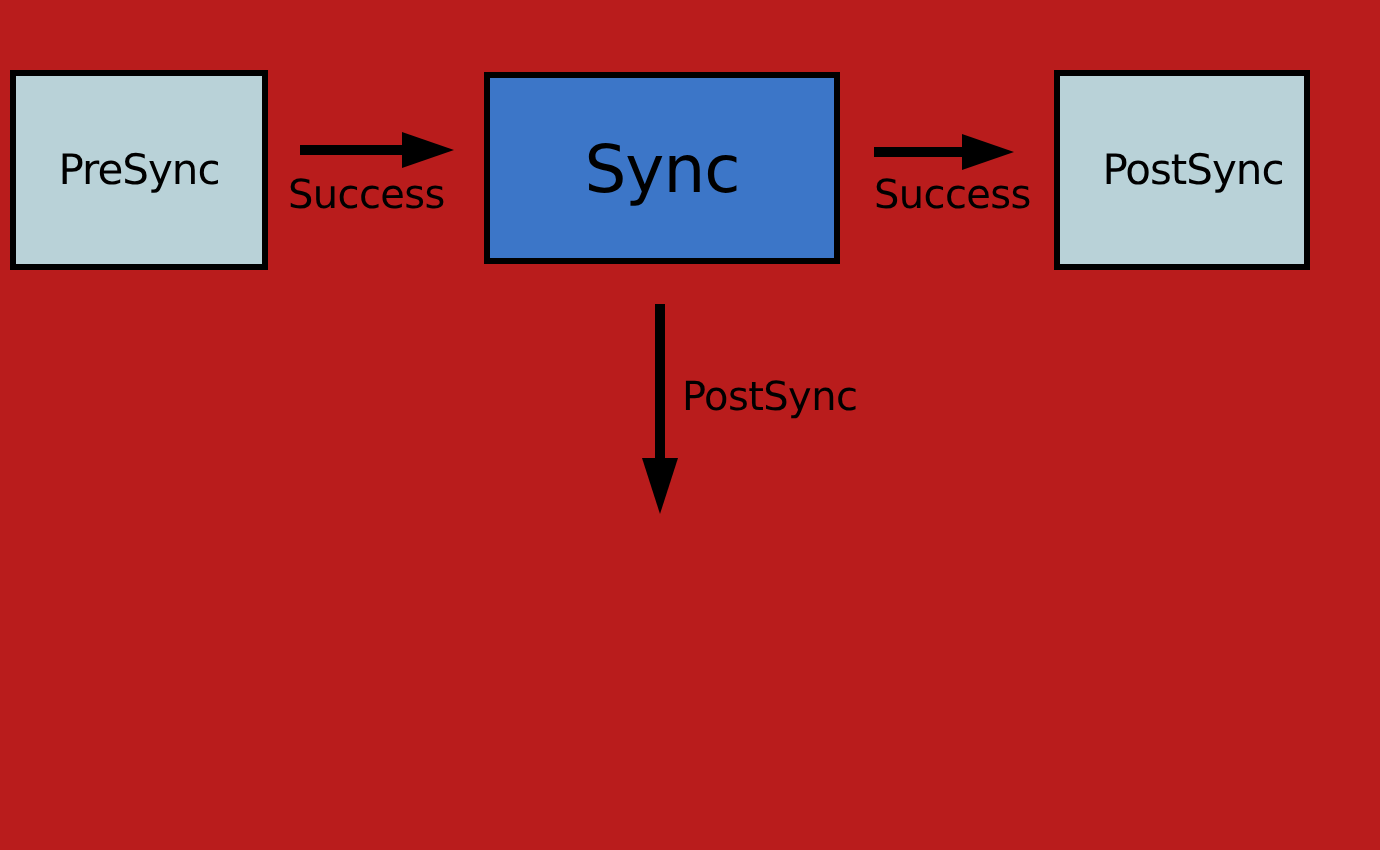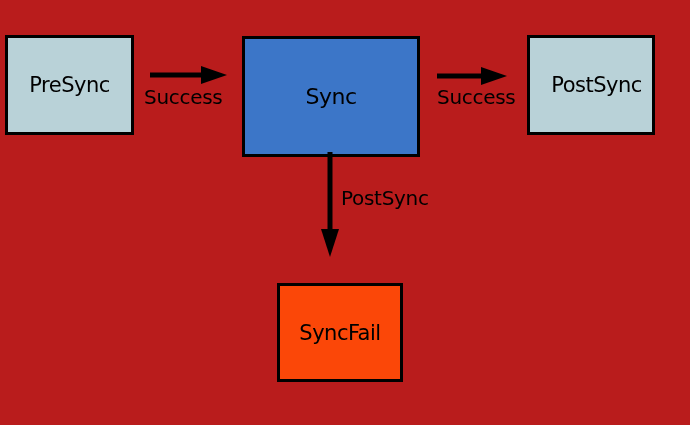--- a/index.html
+++ b/index.html
@@ -15,21 +15,21 @@
     position: absolute;
     box-sizing: border-box;
     border: 3px solid #000000;
     display: flex;
     align-items: center;
     justify-content: center;
     color: #000000;
     letter-spacing: -0.5px;
   }
   .node-presync  { left: 5px;   top: 35px;  width: 129px; height: 100px; font-size: 21px; }
-  .node-sync     { left: 242px; top: 36px;  width: 178px; height: 121px;  font-size: 22px; }
+  .node-sync     { left: 242px; top: 36px;  width: 178px; height: 96px;  font-size: 33px; }
   .node-postsync { left: 527px; top: 35px;  width: 128px; height: 100px; font-size: 21px; }
   .node-syncfail { left: 277px; top: 283px; width: 126px; height: 99px;  font-size: 21px; }
   .arrow { position: absolute; display: block; }
   .arrow-1 { left: 150px; top: 66px;  width: 77px; height: 18px; }
   .arrow-2 { left: 437px; top: 67px;  width: 70px; height: 18px; }
   .arrow-3 { left: 321px; top: 152px; width: 18px; height: 105px; }
   .edge-label {
     position: absolute;
     font-size: 20px;
     color: #000000;
@@ -71,17 +71,14 @@
     <span>PostSync</span>
   </div>
 
   <svg class="arrow arrow-3" viewBox="0 0 18 105" xmlns="http://www.w3.org/2000/svg">
     <line x1="9" y1="0" x2="9" y2="79" stroke="#000000" stroke-width="5"></line>
     <polygon points="0,77 18,77 9,105" fill="#000000"></polygon>
   </svg>
 
   <div class="edge-label edge-label-3">PostSync</div>
 
-  <div class="node node-syncfail" style="background-color: rgb(251, 71, 8);">
-    <span>SyncFail</span>
-  </div>
 
 </div>
 
 </body></html>

